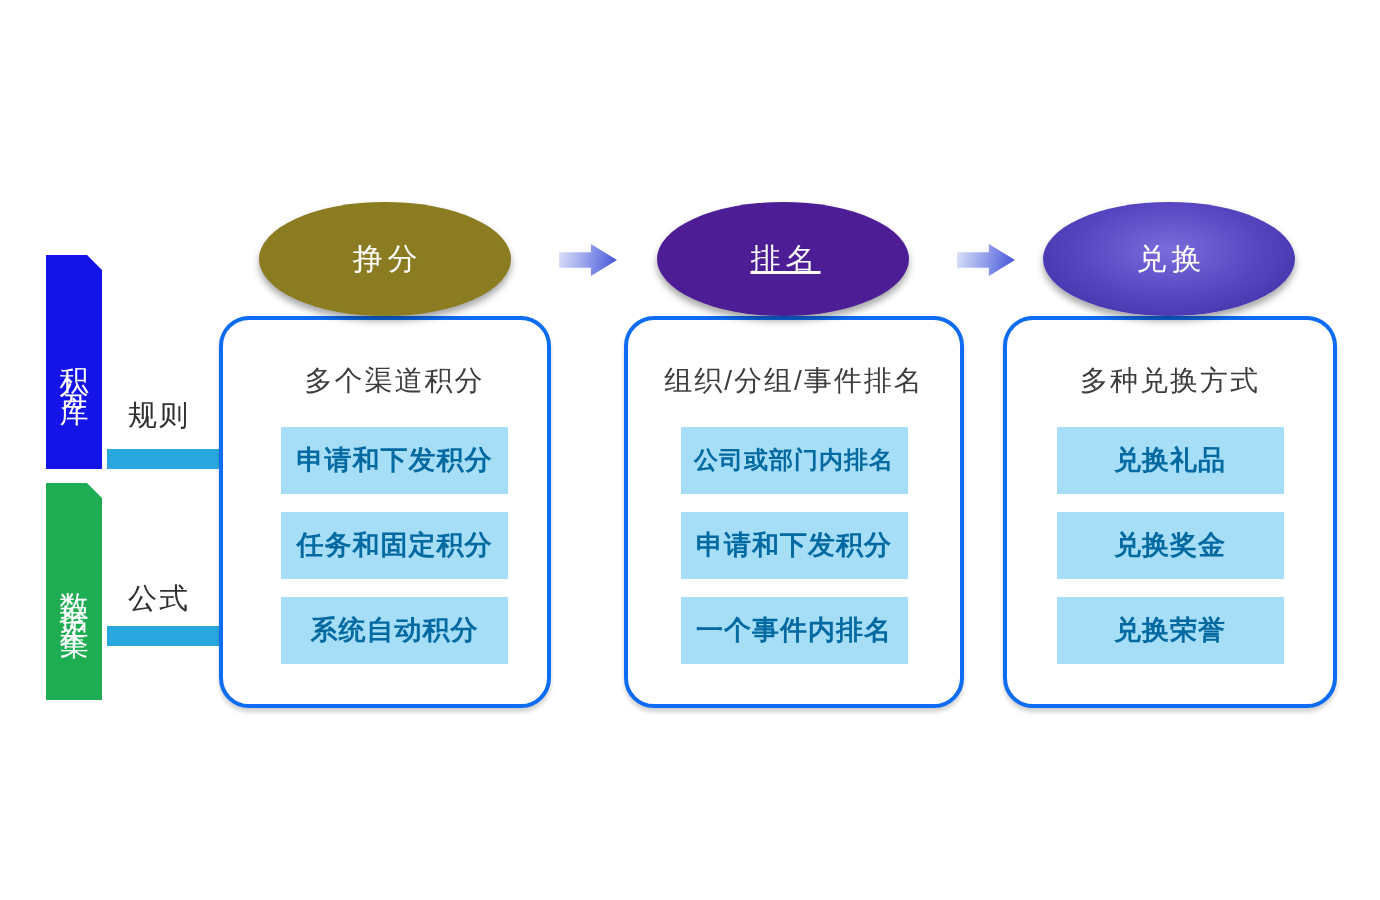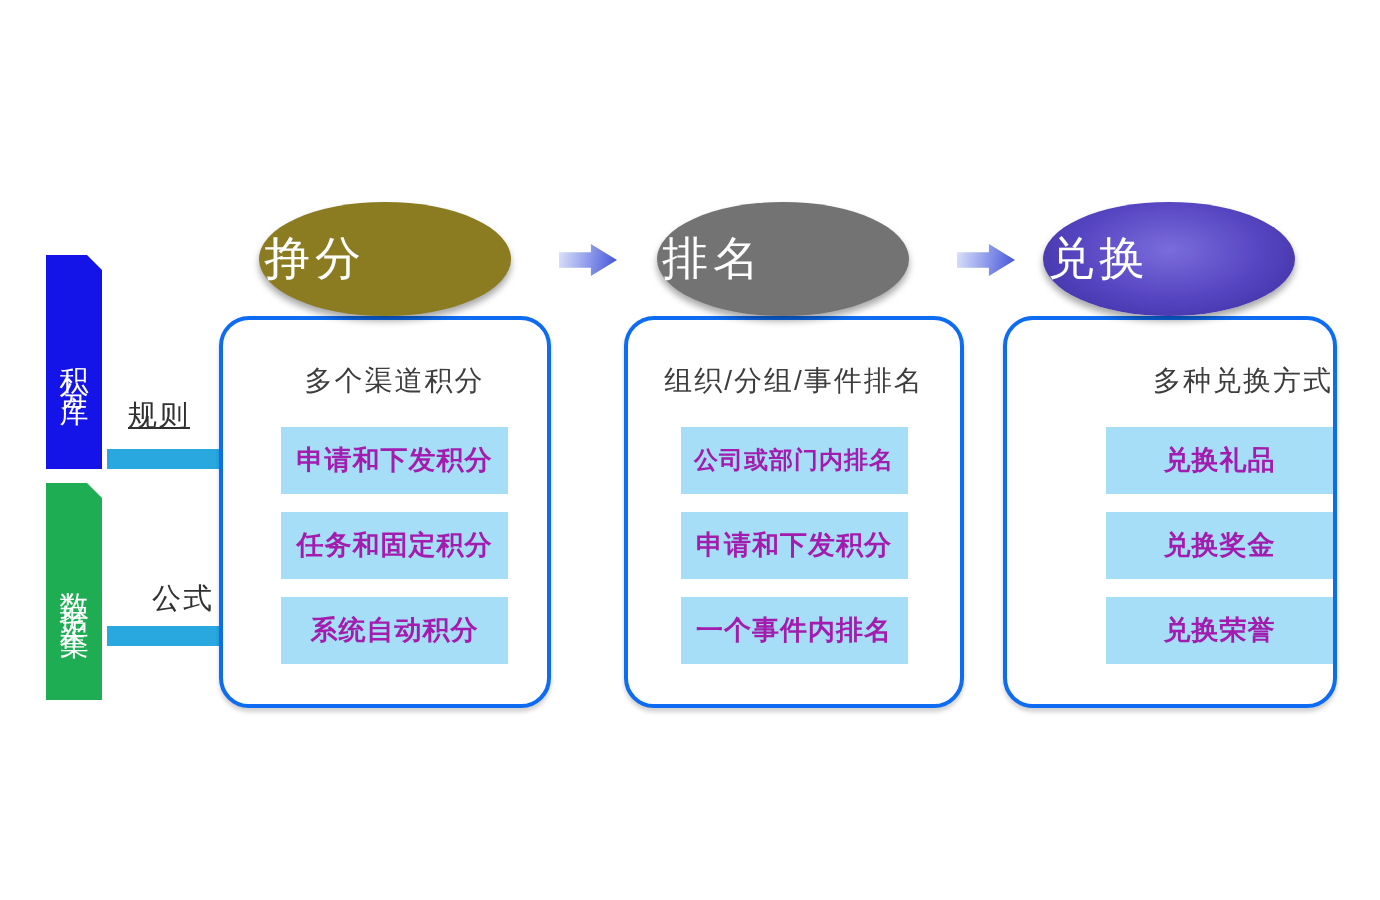--- a/index.html
+++ b/index.html
@@ -40,22 +40,22 @@
 
   
   .input-label {
     position: absolute;
     left: 128px;
     width: 110px;
     font-size: 29px;
     color: #303030;
     letter-spacing: 2px;
   }
-  .label-rule    { top: 396px; text-decoration: underline; }
-  .label-formula { top: 579px; text-align: center; }
+  .label-rule    { top: 396px; }
+  .label-formula { top: 579px; }
 
   .cyan-arrow {
     position: absolute;
     left: 107px;
     width: 153px;
     height: 44px;
     background: #29a8e0;
     clip-path: polygon(0 27%, 79% 27%, 79% 0, 100% 50%, 79% 100%, 79% 73%, 0 73%);
     filter: drop-shadow(0 2px 1px rgba(0,0,0,0.2));
   }
@@ -64,29 +64,30 @@
 
   
   .stage-ellipse {
     position: absolute;
     top: 202px;
     width: 252px;
     height: 114px;
     border-radius: 50%;
     display: flex;
     align-items: center;
+    justify-content: center;
     color: #ffffff;
-    font-size: 46px;
+    font-size: 30px;
     letter-spacing: 5px;
     text-indent: 5px;
     box-shadow: 0 5px 7px rgba(0,0,0,0.35);
     z-index: 3;
   }
   .ellipse-earn   { left: 259px; background: #8b7b21; }
-  .ellipse-rank   { left: 657px; background: #737373; }
+  .ellipse-rank   { left: 657px; background: #4c1d95; text-decoration: underline; }
   .ellipse-redeem {
     left: 1043px;
     background: radial-gradient(ellipse at 50% 42%, #7b6cdc 0%, #5645c0 52%, #3a2c9e 100%);
   }
 
   
   .flow-arrow {
     position: absolute;
     top: 244px;
     width: 58px;
@@ -107,21 +108,21 @@
     border-radius: 30px;
     box-sizing: border-box;
     box-shadow: 0 4px 4px rgba(0,0,0,0.18);
     display: flex;
     flex-direction: column;
     align-items: center;
     z-index: 2;
   }
   .box-earn   { left: 219px;  width: 332px; padding-left: 19px; }
   .box-rank   { left: 624px;  width: 340px; }
-  .box-redeem { left: 1003px; width: 334px; align-items: flex-end; }
+  .box-redeem { left: 1003px; width: 334px; }
 
   .box-title {
     margin-top: 44px;
     font-size: 28px;
     color: #3d3d3d;
     letter-spacing: 2px;
     line-height: 1.2;
   }
   .box-items {
     margin-top: 29px;
@@ -131,21 +132,21 @@
   }
   .box-item {
     width: 227px;
     height: 67px;
     background: #a6def7;
     display: flex;
     align-items: center;
     justify-content: center;
     font-size: 27px;
     font-weight: bold;
-    color: #a21caf;
+    color: #0369a1;
     letter-spacing: 1px;
   }
   .box-item.small-text { font-size: 24px; }
 </style>
 </head>
 <body>
 
 <div class="canvas">
 
   <div class="source-bar bar-blue">

